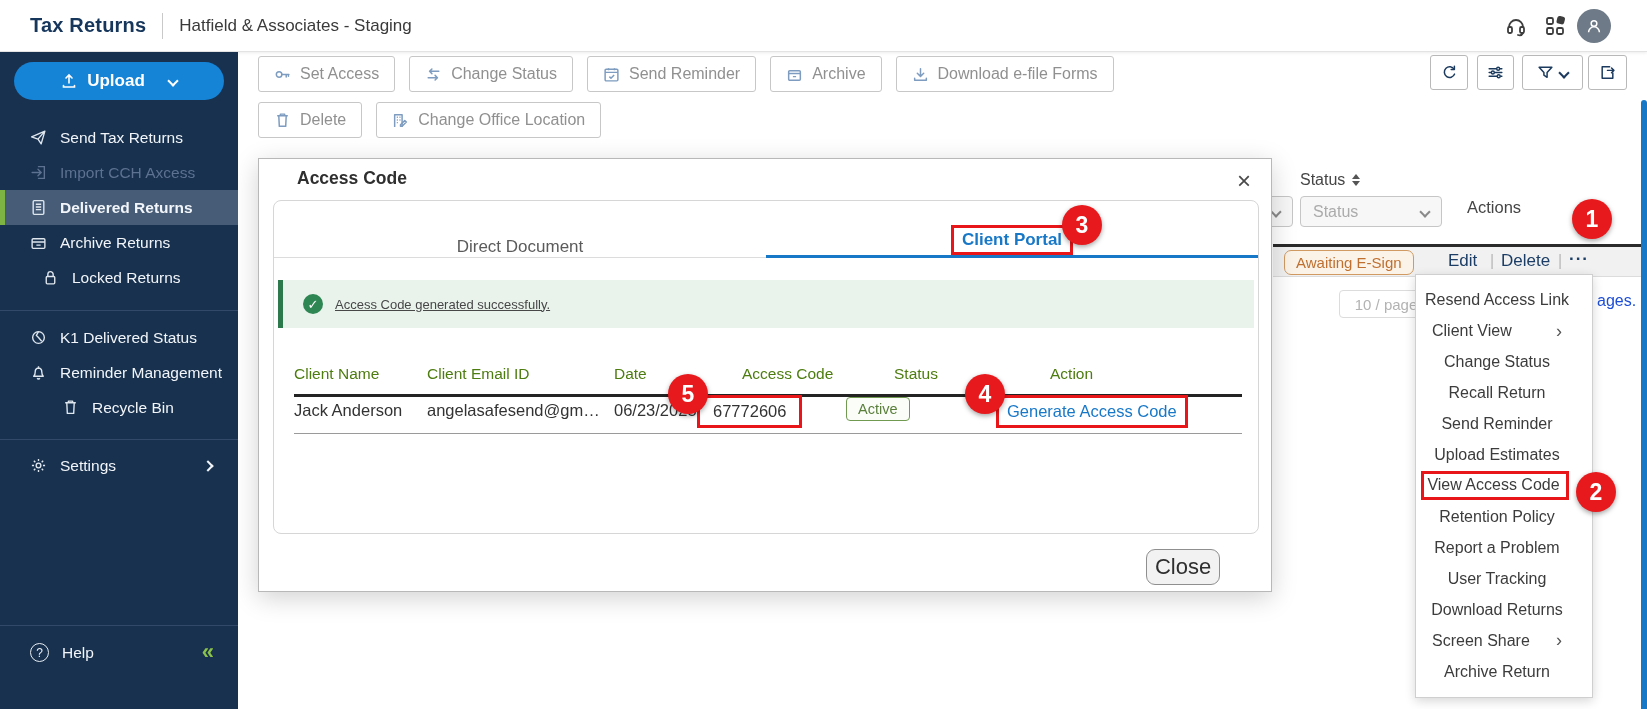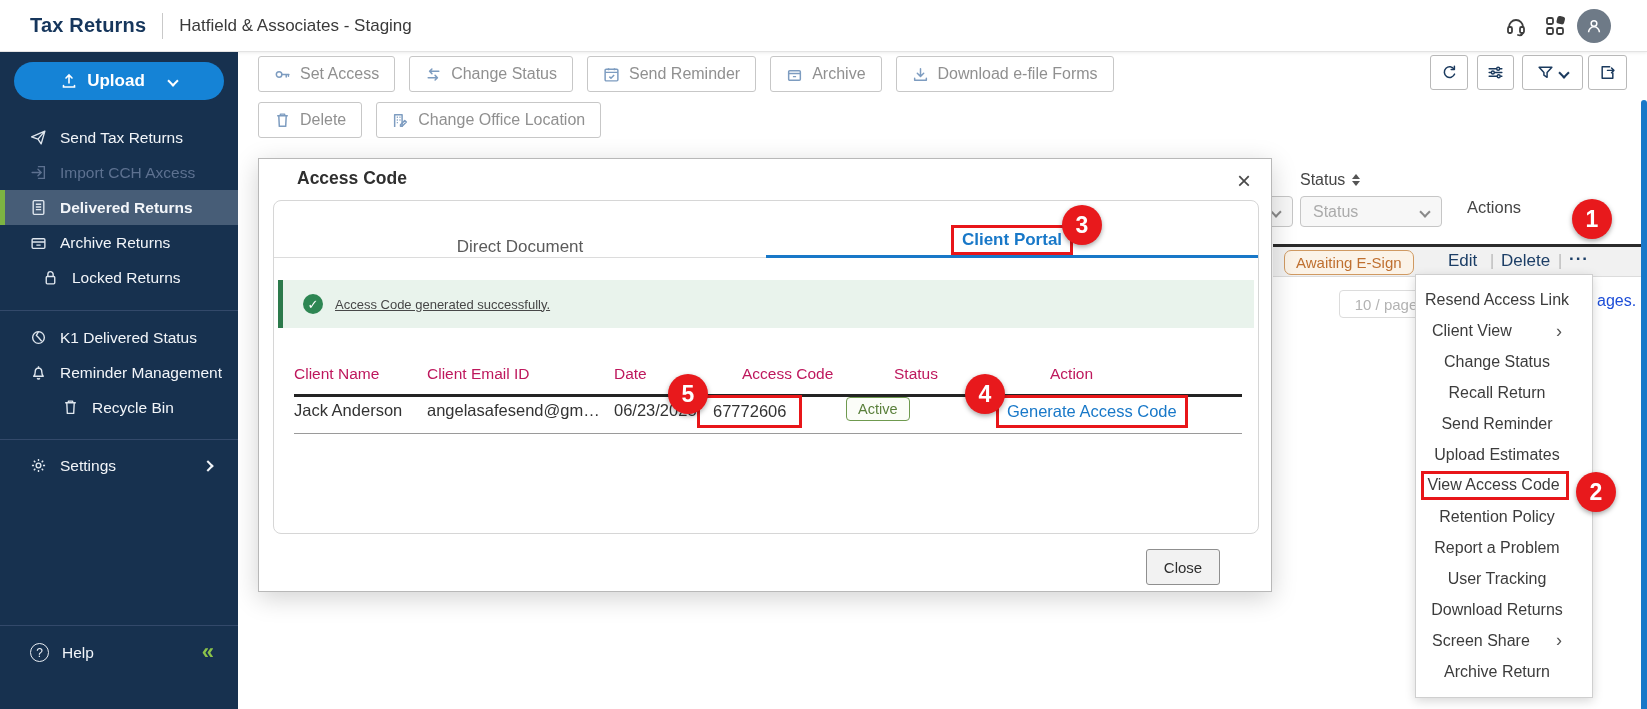--- a/index.html
+++ b/index.html
@@ -84,29 +84,29 @@
   .tabs { position:absolute; left:0; top:0; width:100%; height:57px; display:flex;align-items:flex-end; }
   .tab { flex:1; display:flex; align-items:center; justify-content:center; font-size:17px; color:#5b5b5b;
          border-bottom:1px solid #dcdcdc; cursor:pointer; }
   .tab.active { color:#1878c8; font-weight:bold; border-bottom:3px solid #1878c8; }
   .redbox-inline { border:3px solid #e81619; padding:2px 8px; }
   .banner { position:absolute; left:4px; top:79px; width:976px; height:48px; background:#e9f3ec;
             border-left:5px solid #2c7a4b; display:flex; align-items:center; gap:12px; padding-left:20px; }
   .check-circle { width:20px; height:20px; border-radius:50%; background:#2e8653; color:#fff; font-size:13px;
                   display:flex; align-items:center; justify-content:center; }
   .banner-text { font-size:13px; color:#474747;text-decoration:underline; }
-  .mtable-head { position:absolute; top:164px; font-size:15.5px; color:#be185d; }
+  .mtable-head { position:absolute; top:164px; font-size:15.5px; color:#4d7c0f; }
   .mtable-line { position:absolute; left:20px; top:193px; width:948px; height:3px; background:#232323; }
   .mtable-cell { position:absolute; top:200px; font-size:16.5px; color:#333; }
   .mtable-rowline { position:absolute; left:20px; top:232px; width:948px; height:1px; background:#9a9a9a; }
   .active-badge { position:absolute; left:572px; top:196px; padding:3px 11px; border:1px solid #6f9a4f;
                   border-radius:4px; color:#597f3a; background:#fbfdf8; font-size:14.5px; }
   .gen-link { color:#1878c8; cursor:pointer; }
   .close-btn { position:absolute; left:887px; top:390px; width:74px; height:36px; background:#f2f2f2;
-               border:1px solid #8f8f8f; border-radius:3px; font-size:15px; color:#2f2f2f;
+               border:1px solid #8f8f8f; border-radius:9px; font-size:22px; color:#2f2f2f;
                display:flex; align-items:center; justify-content:center; cursor:pointer; }
 
   
   .callout { position:absolute; width:40px; height:40px; border-radius:50%; background:#e8191c; color:#fff;
              font-size:23px; font-weight:bold; display:flex; align-items:center; justify-content:center;
              z-index:60; box-shadow:0 2px 5px rgba(0,0,0,.35); }
   .right-edge { position:absolute; left:1641px; top:100px; width:6px; height:609px; background:#1878c8;
                 border-radius:3px 3px 0 0; z-index:50; }
   svg { display:block; width:100%; height:100%; }
 </style>

